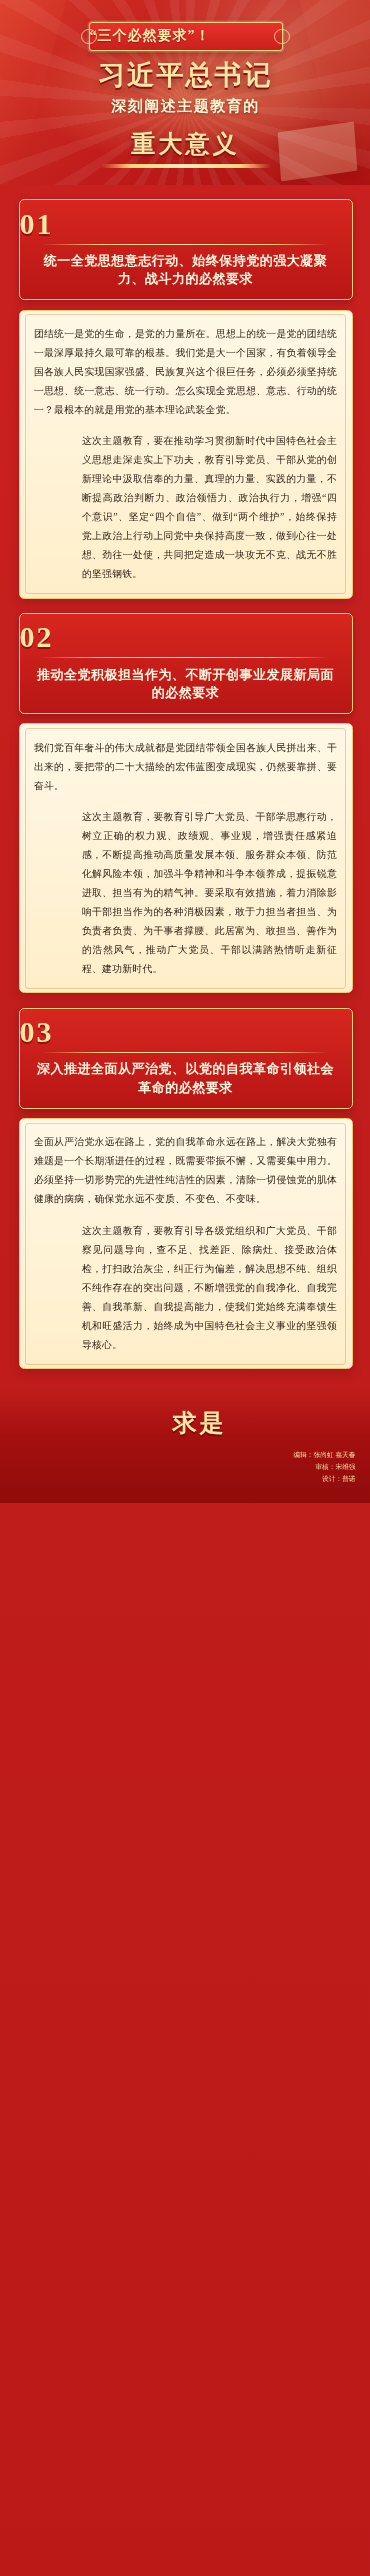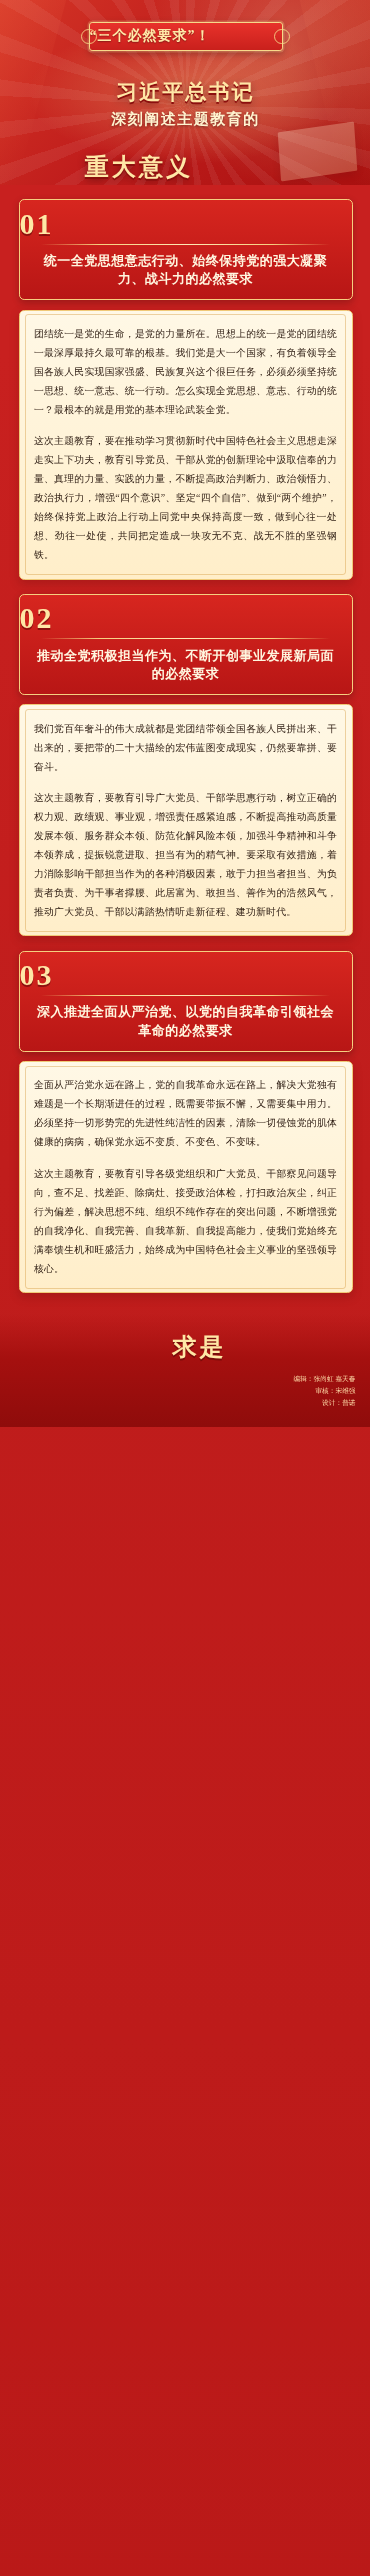--- a/index.html
+++ b/index.html
@@ -88,45 +88,46 @@
   .hdr-badge:after  { right: -8.2px; }
   .hdr-badge span {
     font-size: 14px;
     font-weight: bold;
     color: #ffe9a8;
     letter-spacing: 1px;
     font-family: "Liberation Serif", serif;
     text-shadow: 0 1px 1.5px rgba(0,0,0,.35);
   }
   .hdr-title1 {
-    margin: 27px auto 0;
-    text-align: center;
-    font-family: "Liberation Serif", serif;
-    font-size: 21px;
+    margin: 6px auto 0;
+    text-align: center;
+    font-family: "Liberation Serif", serif;
+    font-size: 27px;
     font-weight: bold;
     letter-spacing: 2.1px;
     color: #ffe7a6;
     text-shadow: 0 1.5px 0 #8c0f0e, 0 3.1px 8.2px rgba(0,0,0,.4);
     position: relative;
   }
   .hdr-title2 {
     margin: 4px auto 0;
     text-align: center;
     font-family: "Liberation Serif", serif;
     font-size: 15px;
     font-weight: bold;
     letter-spacing: 1.5px;
     color: #fff3d0;
     text-shadow: 0 1px 3.1px rgba(0,0,0,.4);
     position: relative;
   }
   .hdr-title3wrap {
-    margin: 22px auto 0;
+    margin: 12px auto 0;
     position: relative;
     width: 216px;
+    text-align: center;
   }
   .hdr-title3 {
     font-family: "Liberation Serif", serif;
     font-size: 24px;
     font-weight: bold;
     letter-spacing: 3.1px;
     color: #ffe7a6;
     text-shadow: 0 1.5px 0 #8c0f0e, 0 3.1px 8.2px rgba(0,0,0,.4);
     display: inline-block;
     padding: 0 7.2px;
@@ -208,21 +209,21 @@
   .para {
     position: relative;
     font-family: "Liberation Serif", serif;
     font-size: 9.8px;
     line-height: 19px;
     color: #2b1a10;
     text-align: justify;
     letter-spacing: 0.3px;
     margin-bottom: 12.4px;
   }
-  .para:last-child { margin-bottom: 0; }
+  .para:last-child { margin-bottom: 0; margin-left: 48px; }
 
   
   .footer {
     position: relative;
     width: 371px;
     margin-top: 20.6px;
     padding: 17.5px 0 17.5px;
     background: linear-gradient(180deg, rgba(168,16,15,0) 0%, #a5100f 40%, #8f0c0b 100%);
     text-align: center;
   }

